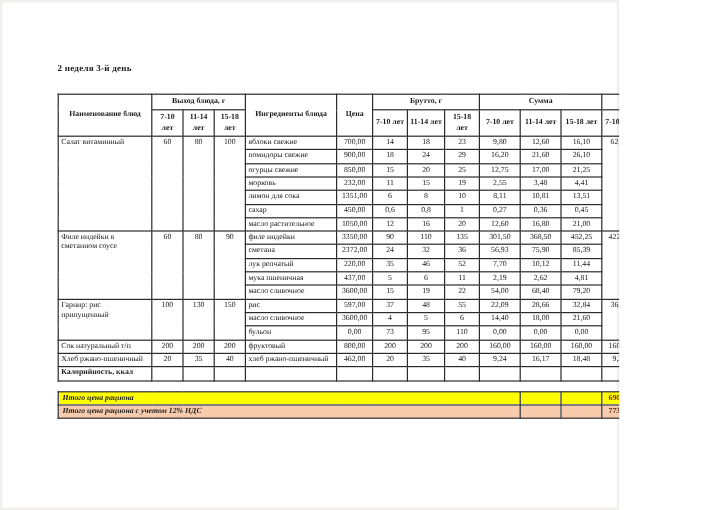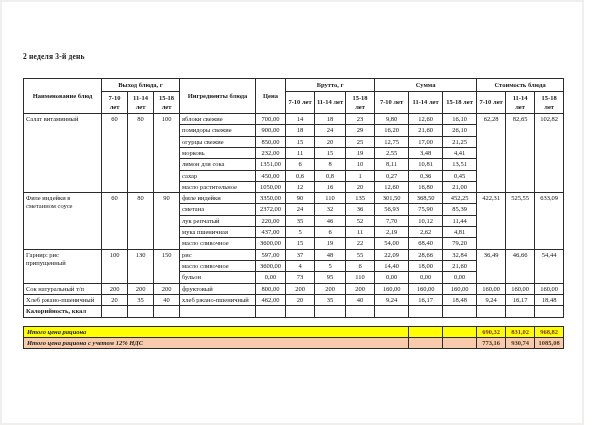--- a/index.html
+++ b/index.html
@@ -1,21 +1,21 @@
 <!DOCTYPE html>
 <html><head>
 <meta charset="utf-8">
 <style>
   * { box-sizing: border-box; }
   html,body { margin:0; padding:0; background:#ffffff; }
   .page {
-    width:584px; height:425px; background:#ffffff; position:relative;
+    width:516px; height:425px; background:#ffffff; position:relative;
     box-shadow: inset 0 0 0 2px #f0efee;
     font-family:"Liberation Serif", serif; color:#1a1a1a;
-    padding:52px 28px 0 23px; overflow:hidden;
+    padding:52px 28px 0 48px; overflow:hidden;
   }
   .doc-title { font-size:7.5px; font-weight:bold; margin:0 0 17px 0; letter-spacing:.2px; }
   table { border-collapse:collapse; table-layout:fixed; width:540px; }
   th, td {
     border:1px solid #2b2b2b; padding:1px 2px; font-size:6.5px; line-height:1.28;
     overflow:hidden; vertical-align:middle; word-wrap:break-word;
   }
   thead th { font-weight:bold; text-align:center; padding:2px 1px; }
   td.name { text-align:left; font-weight:normal; }
   td.ing  { text-align:left; }

